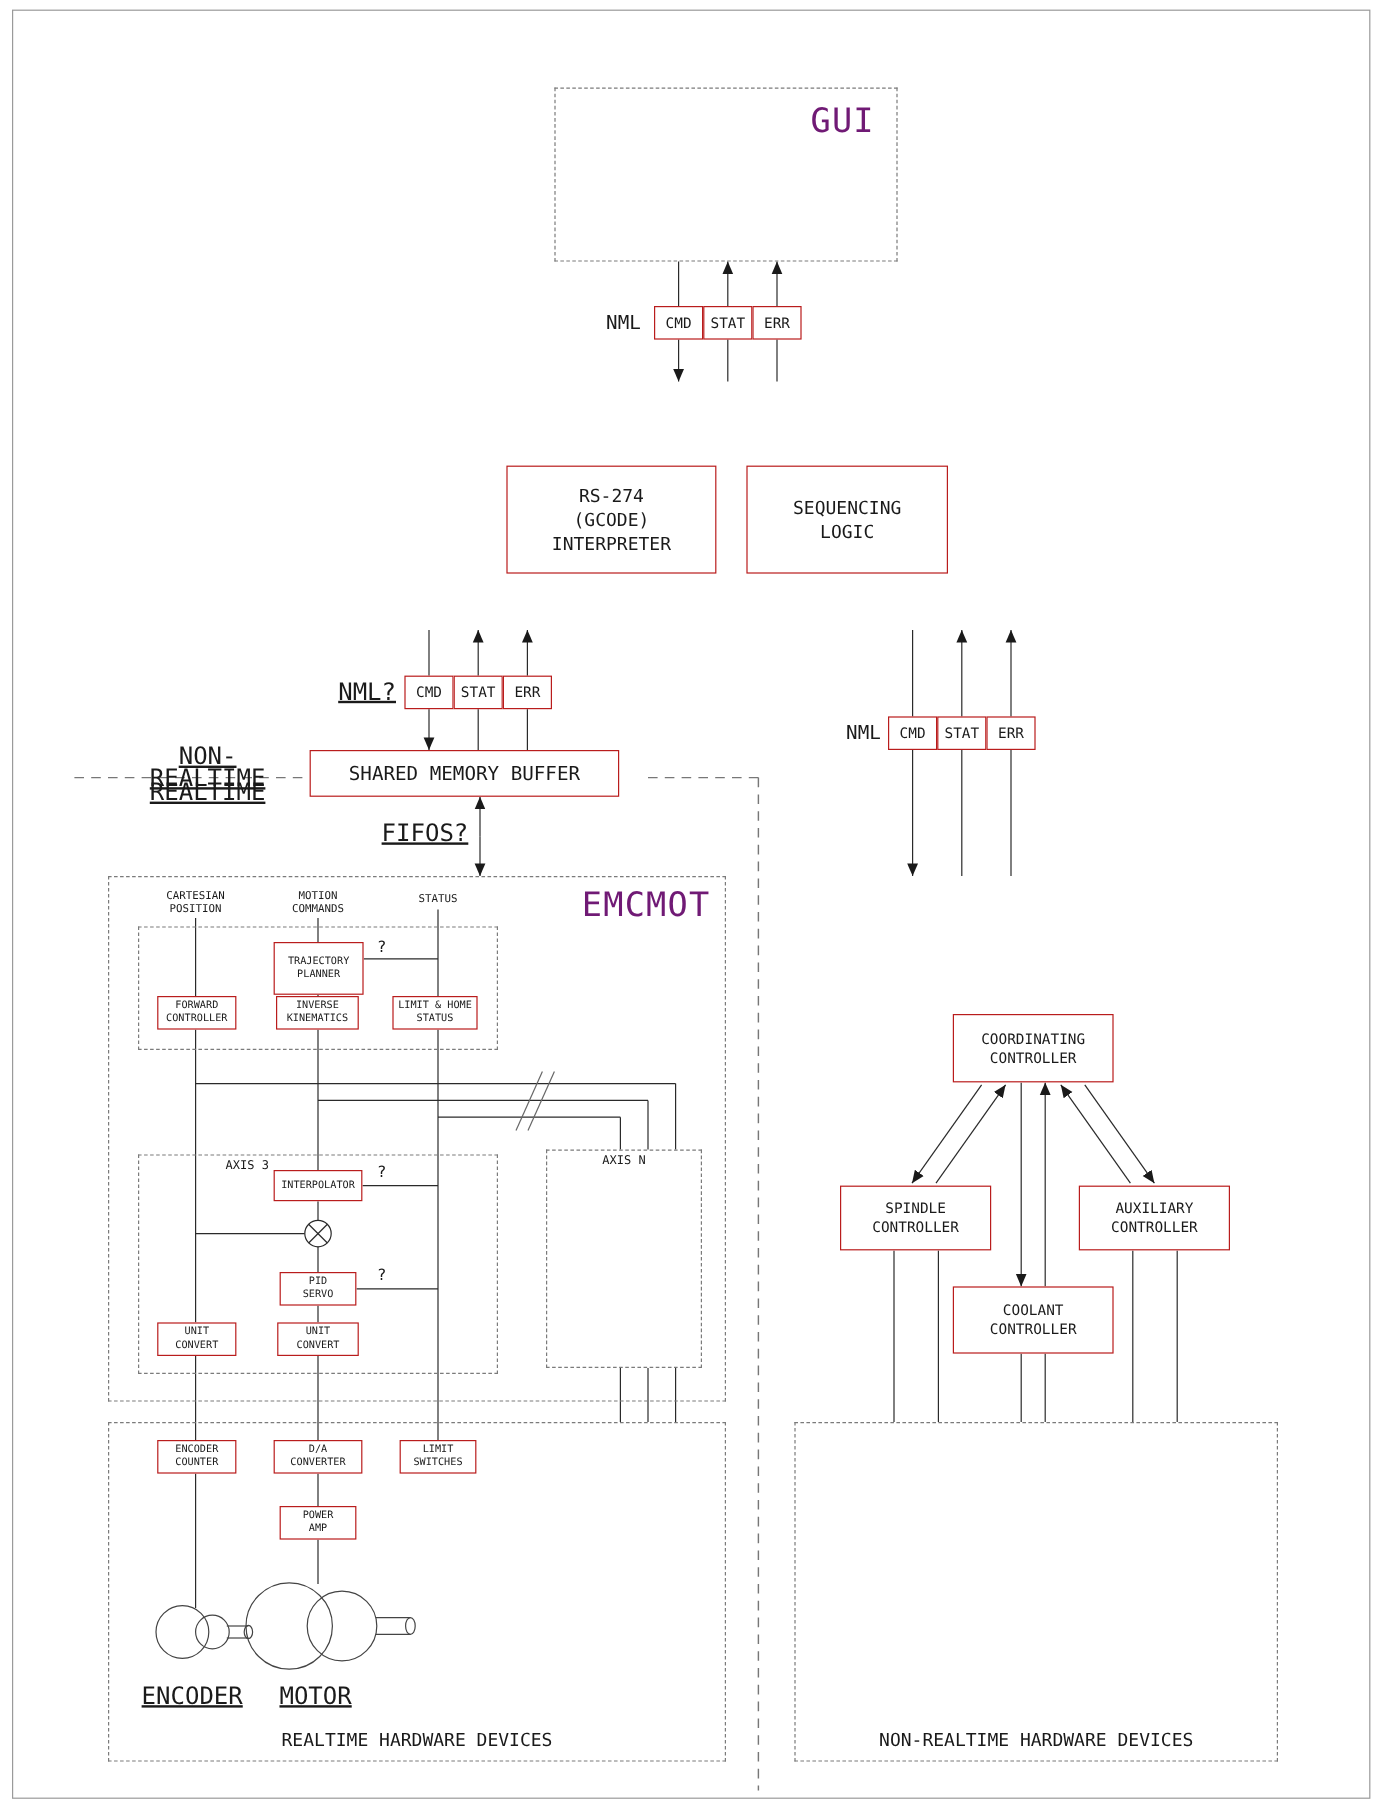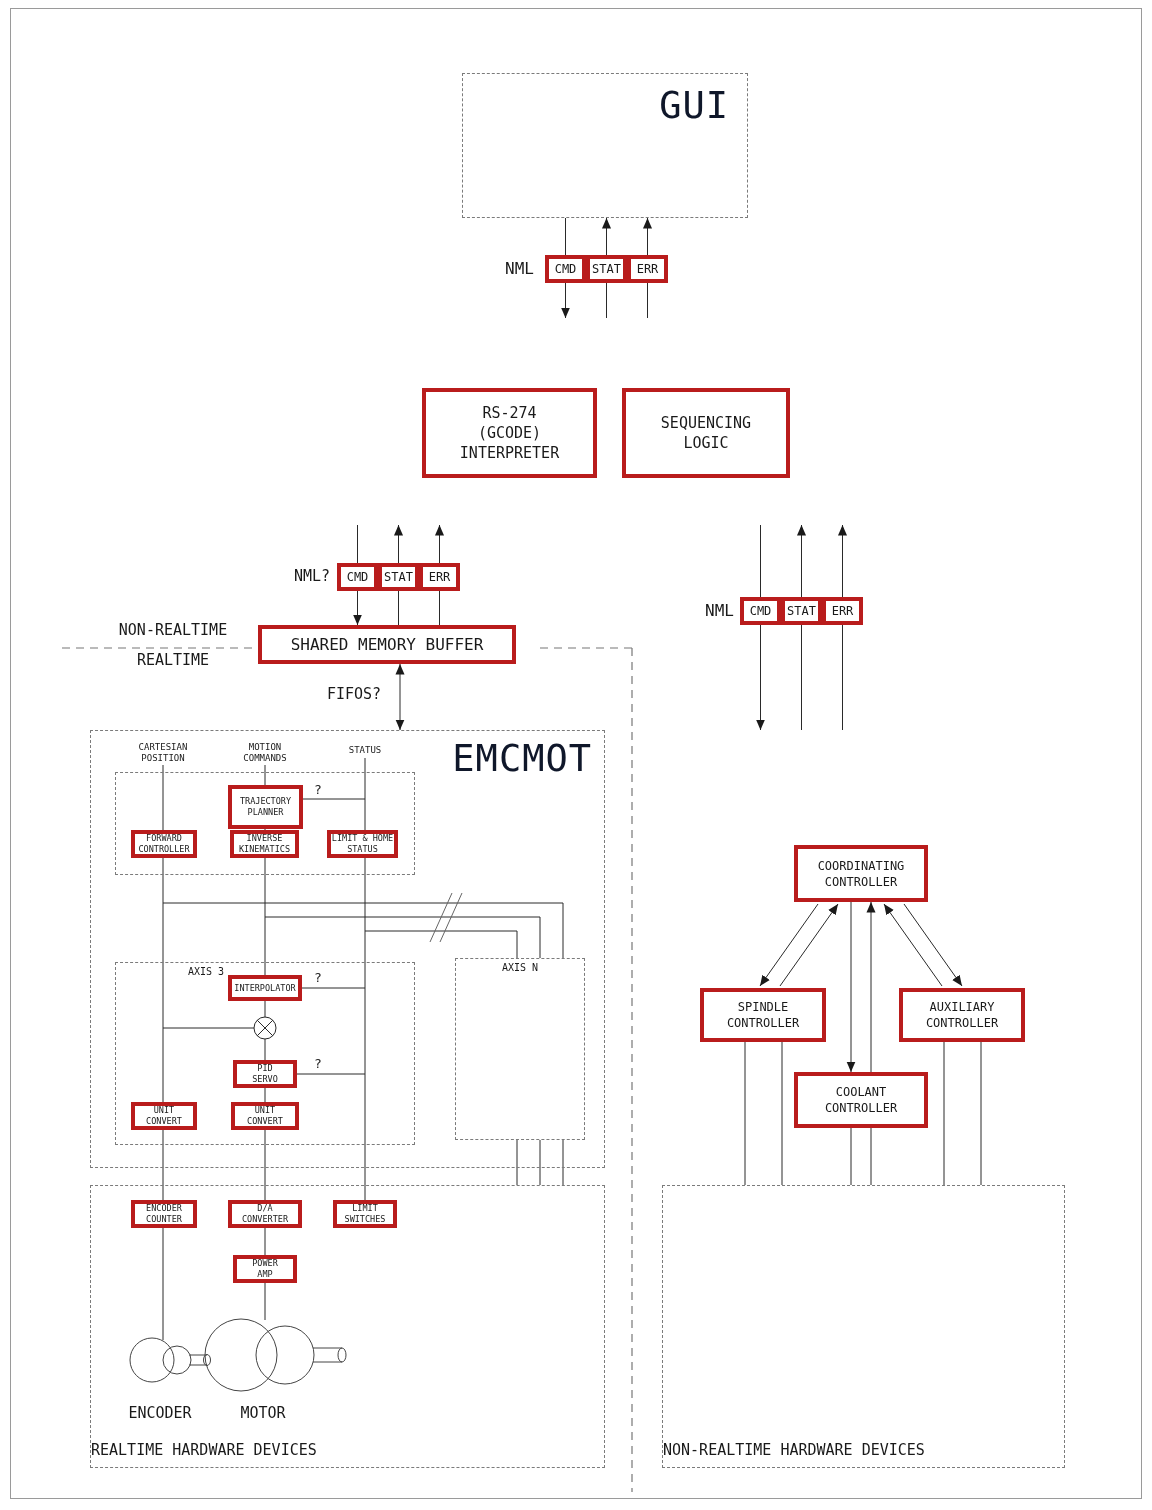--- a/index.html
+++ b/index.html
@@ -20,54 +20,54 @@
     border: 1px solid #9a9a9a;
   }
   svg.wires { position: absolute; left: 0; top: 0; }
   .dbox {
     position: absolute;
     border: 1px dashed #7b7b7b;
     background: transparent;
   }
   .sbox {
     position: absolute;
-    border: 4px solid #b91c1c;
+    border: 1px solid #b91c1c;
     background: #ffffff;
     display: flex;
     align-items: center;
     justify-content: center;
     text-align: center;
     white-space: pre-line;
   }
   .lbl {
     position: absolute;
     white-space: pre-line;
     text-align: center;
     color: #1a1a1a;
   }
   .title {
     position: absolute;
-    font-size: 37px;
+    font-size: 28px;
     letter-spacing: 1px;
-    color: #0f172a;
+    color: #701a75;
     white-space: nowrap;
   }
   .chan { width: 41px; height: 28px; font-size: 12px; }
   .fs8  { font-size: 8.5px; line-height: 11px; }
   .fs9  { font-size: 9px;  line-height: 11px; }
   .fs10 { font-size: 10px; line-height: 12px; }
   .fs12 { font-size: 12px; line-height: 16px; }
   .fs13 { font-size: 13px; line-height: 14px; }
-  .fs15 { font-size: 15px; line-height: 18px; }
+  .fs15 { font-size: 20px; line-height: 18px; text-decoration: underline; }
   .fs16 { font-size: 16px; line-height: 19px; }
   .interp-text { font-size: 15px; line-height: 20px; }
   .caption {
     position: absolute;
     left: 0; right: 0; bottom: 8px;
-    text-align: left;
+    text-align: center;
     font-size: 15px;
   }
   .ralign { text-align: right; }
 </style>
 </head>
 <body>
 
 <div class="page">
 
   <svg class="wires" width="1152" height="1510" viewBox="0 0 1152 1510">

